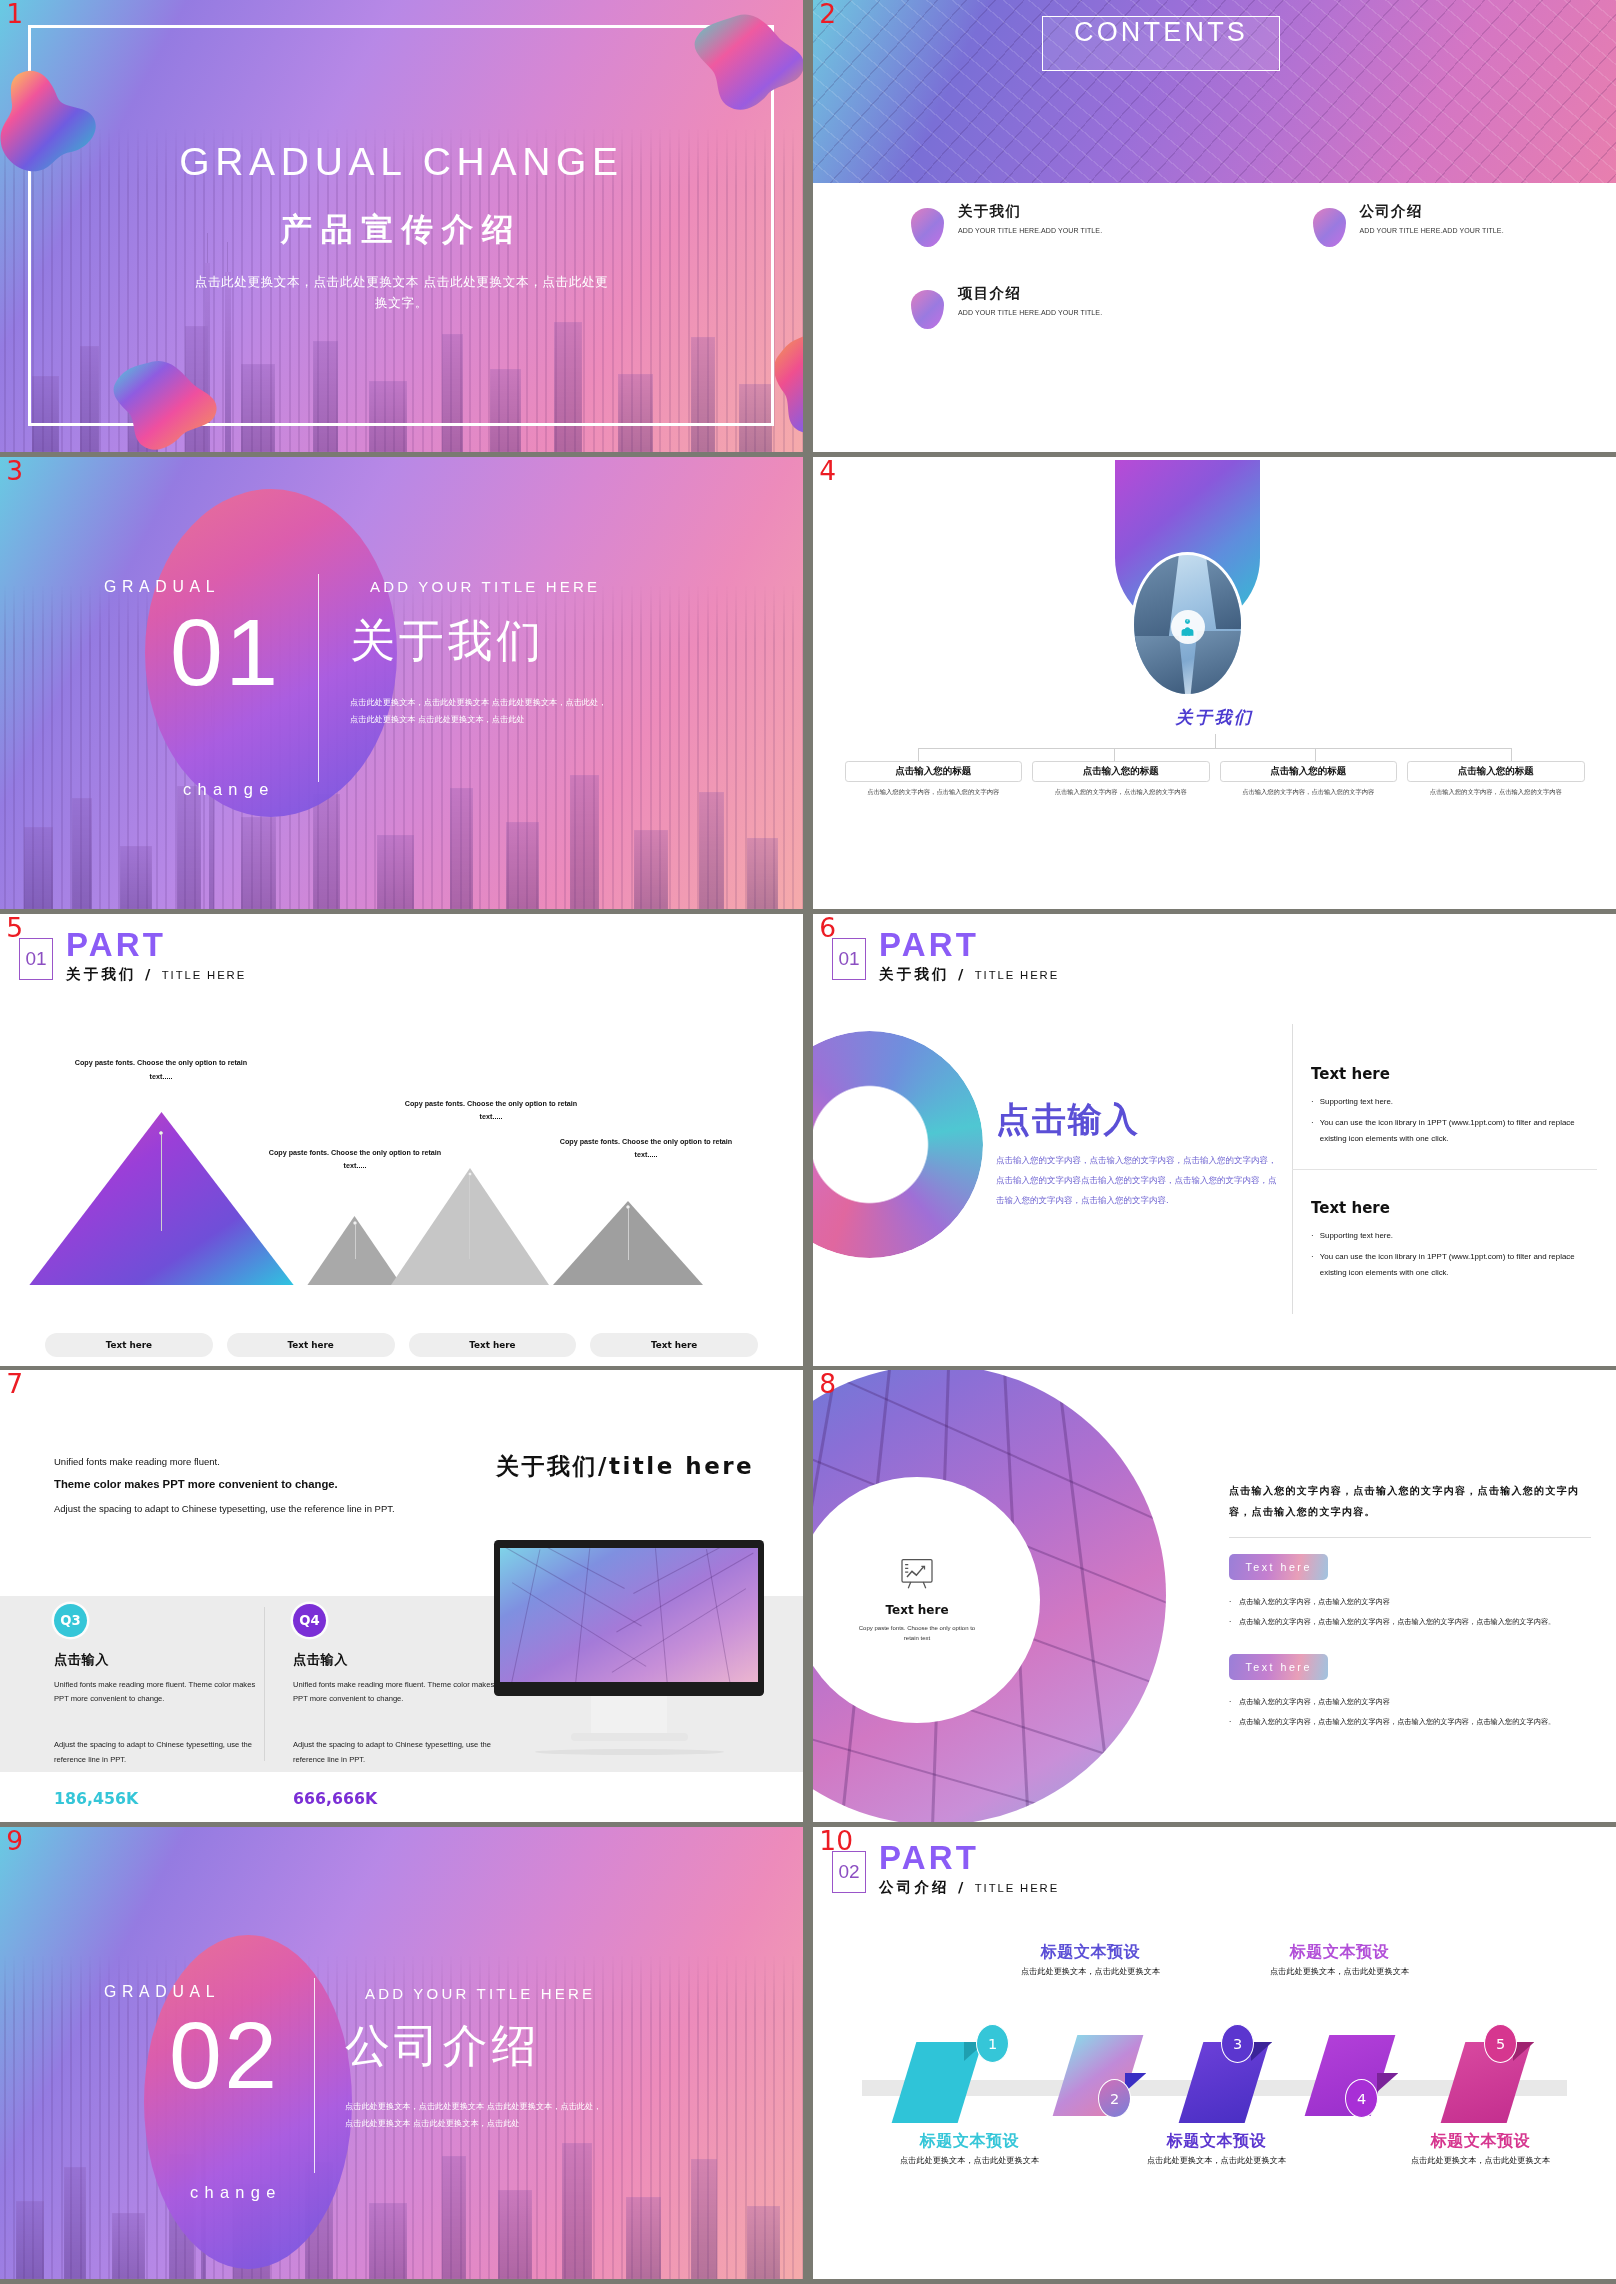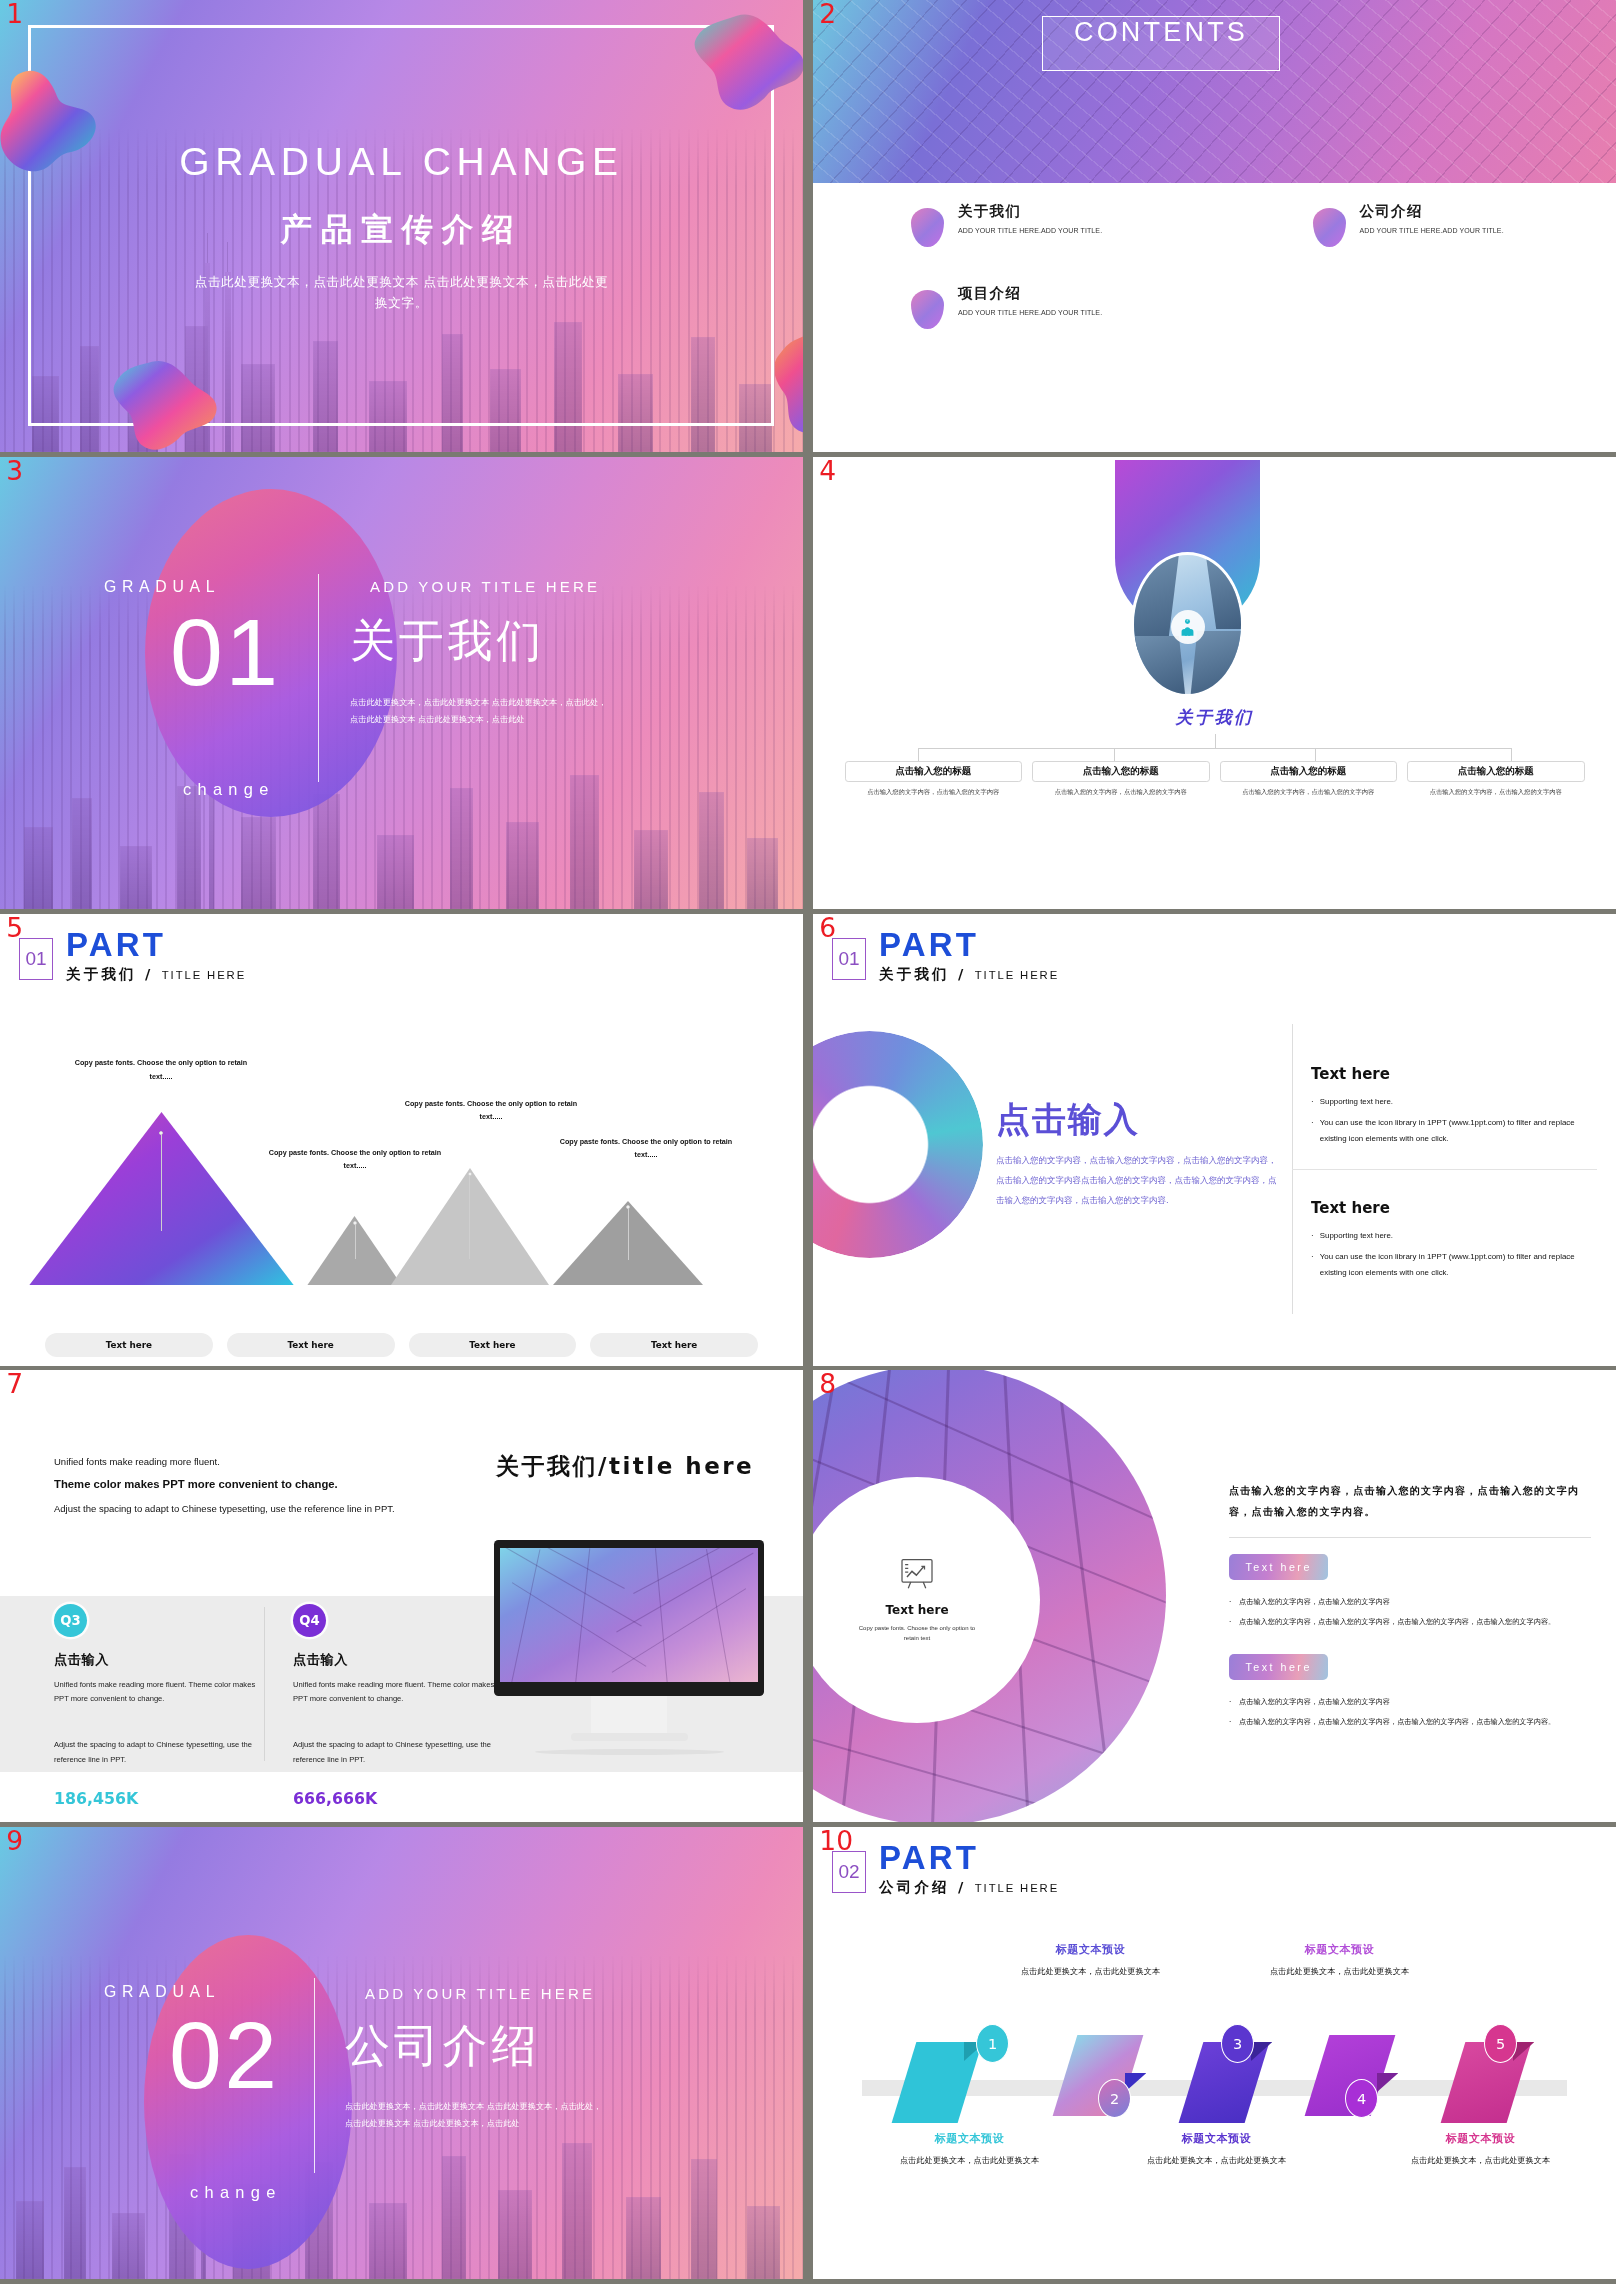--- a/index.html
+++ b/index.html
@@ -154,21 +154,21 @@
     display:flex; align-items:center; justify-content:center;
     font-size:9.5px; font-weight:700; color:#111; font-family:"DejaVu Sans", sans-serif; }
   .s4-cp { font-size:6.3px; color:#333; text-align:center; margin-top:5px; line-height:10px;
     font-family:"DejaVu Sans", sans-serif; }
 
   
   .part { position:absolute; left:19px; top:14px; }
   .part-box { position:absolute; left:0; top:10px; width:34px; height:42px;
     border:0.6px solid #9a55c9; display:flex; align-items:center; justify-content:center; }
   .part-box span { color:#8c4fc2; font-size:19px; font-weight:300; }
-  .part-word { position:absolute; left:47px; top:0; color:#1d4ed8;
+  .part-word { position:absolute; left:47px; top:0; color:#8b5cf6;
     font-size:33px; font-weight:700; letter-spacing:3.2px; line-height:33px; }
   .part-sub { position:absolute; left:47px; top:37px; white-space:nowrap; }
   .part-cn { color:#111; font-size:14.5px; font-weight:700; letter-spacing:3.2px;
     font-family:"DejaVu Sans", sans-serif; }
   .part-en { color:#111; font-size:11.3px; letter-spacing:1.9px; font-weight:400; }
 
   
   .s5-wrap { position:absolute; left:0; right:0; top:126px; bottom:0; }
   .tri { position:absolute; bottom:82px; }
   .tri-lead { position:absolute; width:0.6px; background:#cfcfcf; }
@@ -254,21 +254,21 @@
     font-family:"DejaVu Sans", sans-serif; }
   .s8-li b { flex:0 0 10px; font-weight:400; }
 
   
   .s10-bar { position:absolute; left:49px; right:49px; top:253px; height:16.4px; background:#e8e8e8; }
   .s10-par { position:absolute; width:66px; height:81px; transform:skewX(-17deg); }
   .s10-fold { position:absolute; width:21.4px; height:19px; }
   .s10-circ { position:absolute; width:33px; height:39px; border-radius:50%;
     border:1.3px solid #fff; display:flex; align-items:center; justify-content:center;
     color:#fff; font-size:14.5px; font-weight:400; font-family:"DejaVu Sans", sans-serif; }
-  .s10-lbl { position:absolute; width:151px; text-align:center; font-size:11px; font-weight:700;
+  .s10-lbl { position:absolute; width:151px; text-align:center; font-size:16px; font-weight:700;
     letter-spacing:0.6px; font-family:"DejaVu Sans", sans-serif; }
   .s10-txt { position:absolute; width:151px; text-align:center; font-size:8.2px;
     line-height:15.8px; color:#111; font-family:"DejaVu Sans", sans-serif; }
 </style>
 </head>
 <body>
 
 <div class="sheet">
 
 <div class="slide" style="left:0;top:0;">

